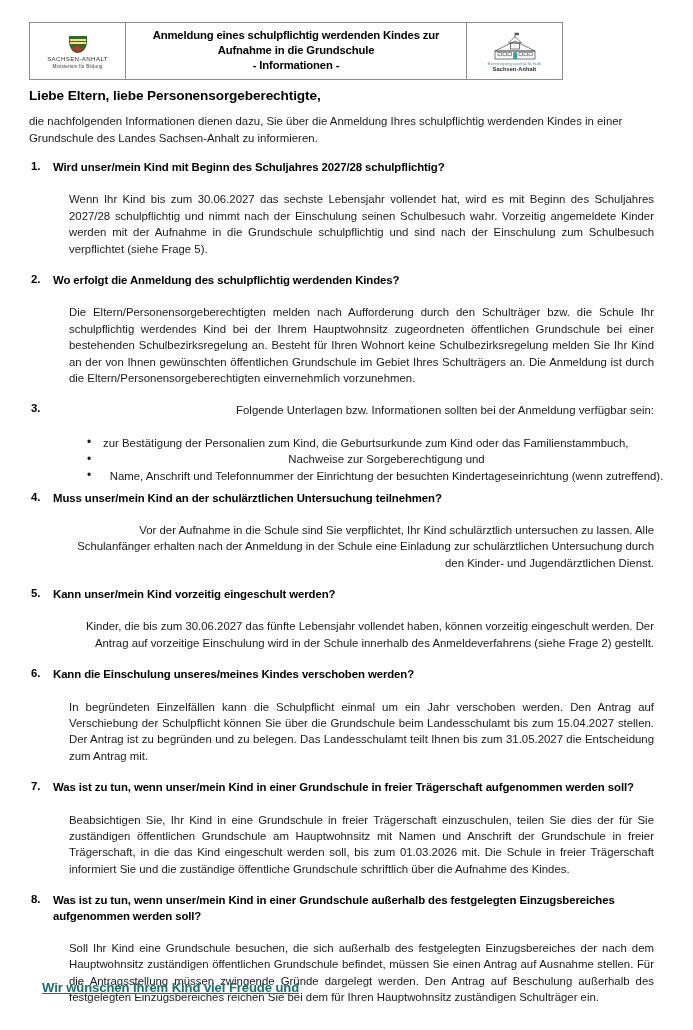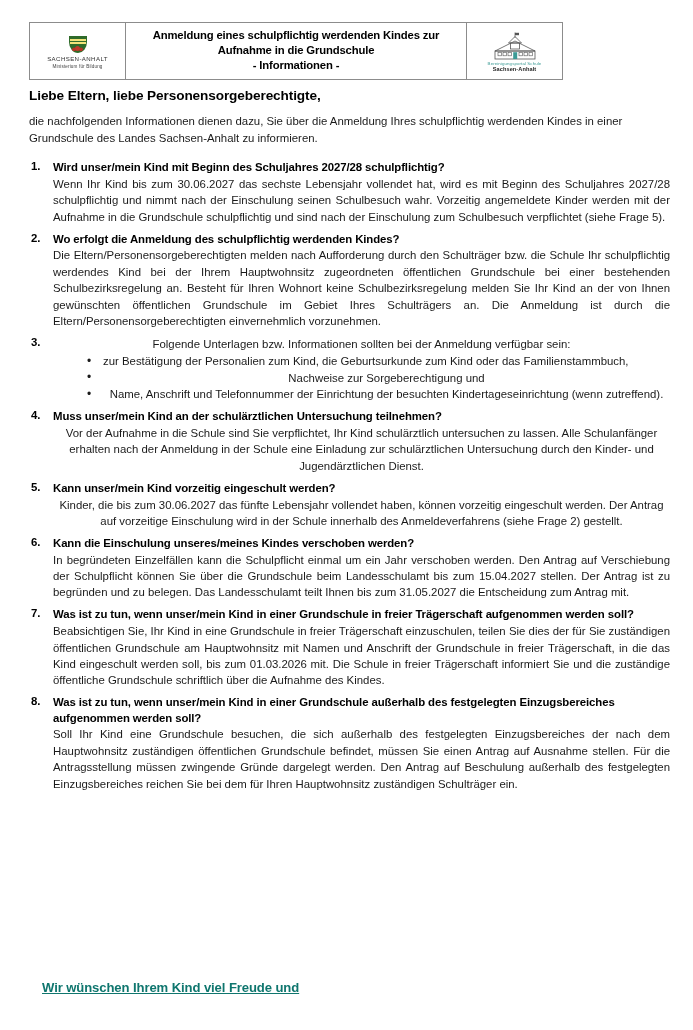--- a/index.html
+++ b/index.html
@@ -177,23 +177,23 @@
     color: #000;
     line-height: 1.34;
     letter-spacing: -0.1px;
     margin: 0 0 0.5px 0;
   }
   .a {
     font-size: 11.4px;
     line-height: 1.44;
     text-align: justify;
     color: #1a1a1a;
-    margin: 0;
-  }
-  .a.left { text-align: center; }
+    margin: 16px;
+  }
+  .a.left { text-align: right; }
 
   ul.bullets {
     list-style: none;
     margin: 1px 0 0 0;
     padding: 0 0 0 34px;
   }
   ul.bullets > li {
     position: relative;
     padding-left: 16px;
     font-size: 11.4px;

